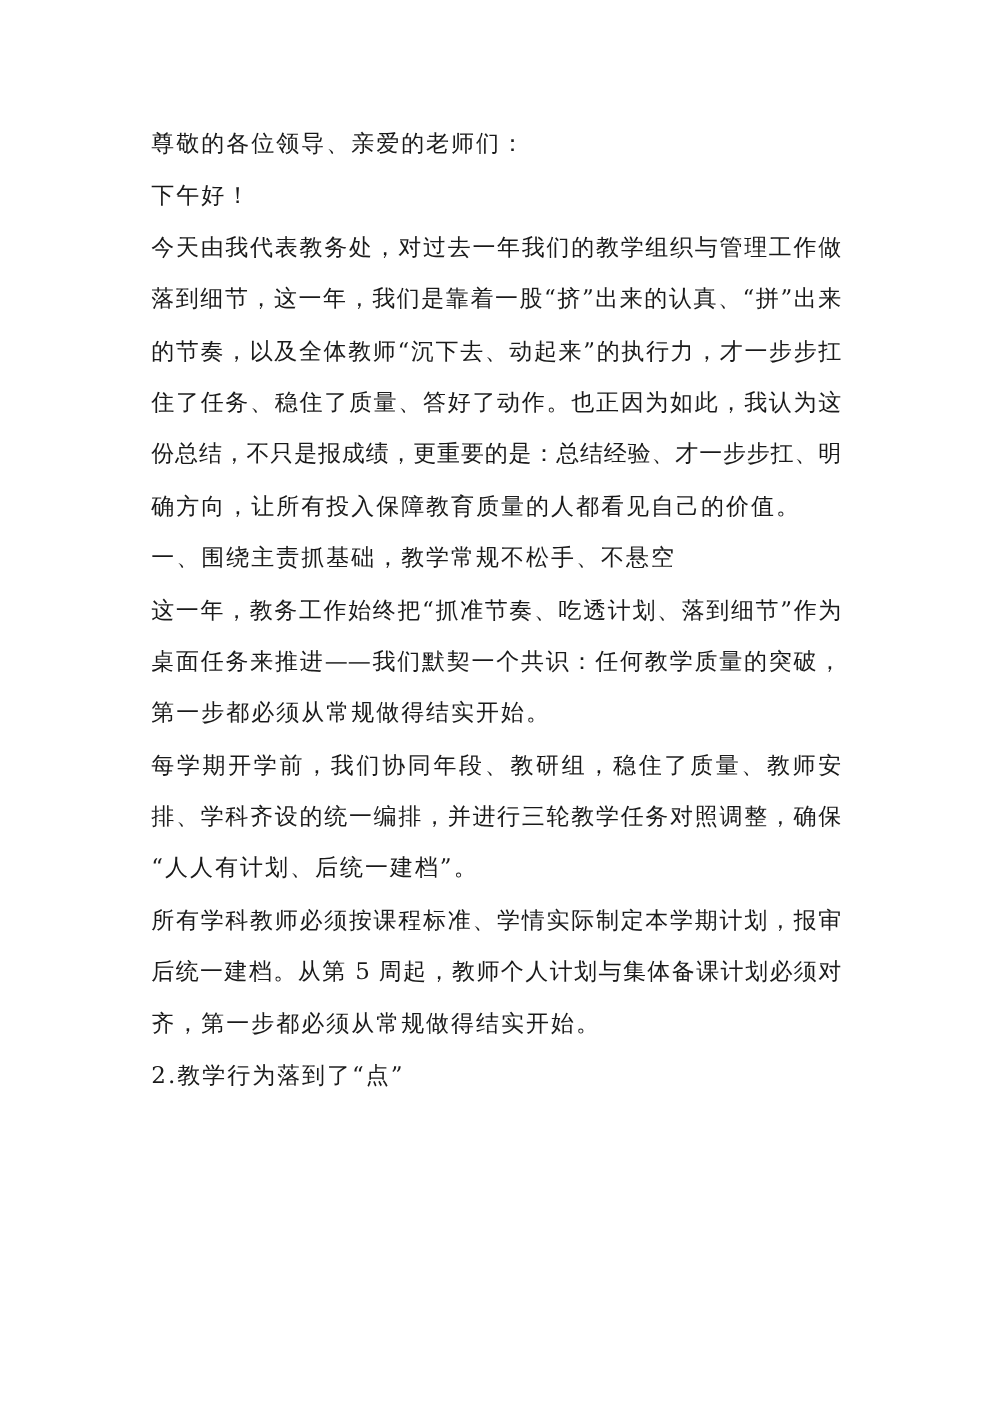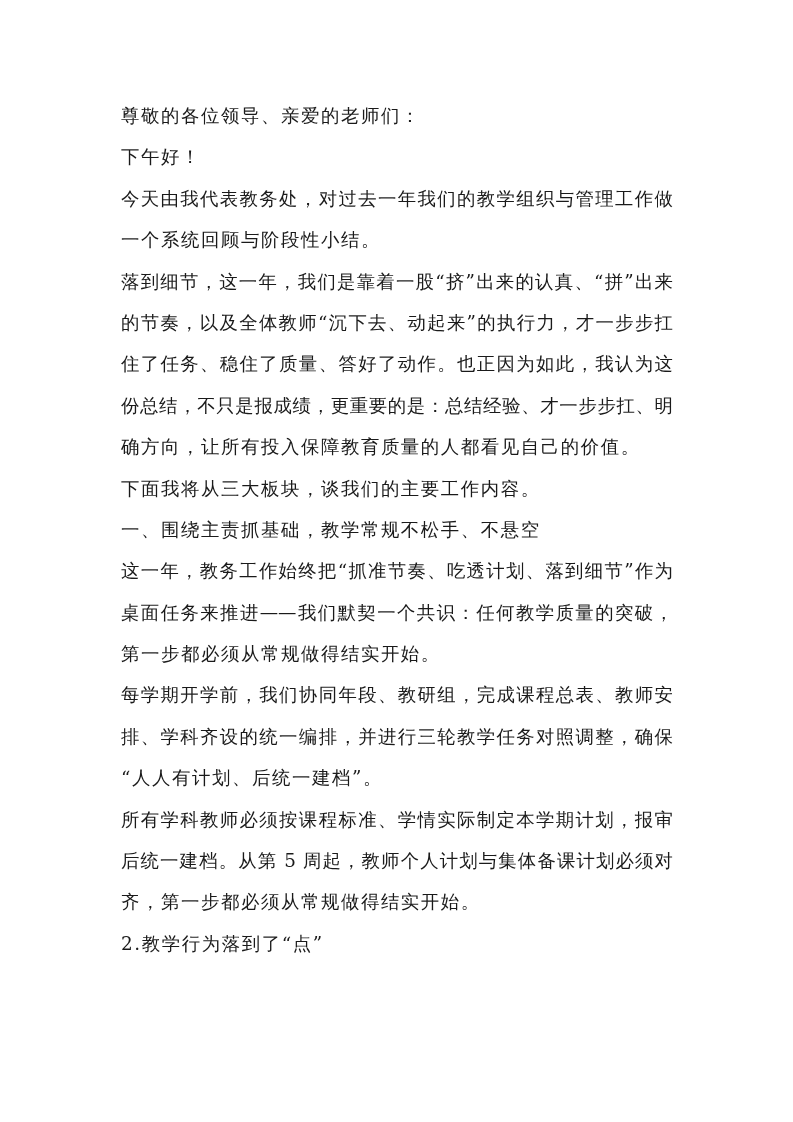--- a/index.html
+++ b/index.html
@@ -64,38 +64,36 @@
 <body>
 
 <div class="page">
   <div class="content">
 
     <div class="line last"><span class="txt">尊敬的各位领导、亲爱的老师们：</span></div>
 
     <div class="line last"><span class="txt">下午好！</span></div>
 
     <div class="line full"><span class="txt">今天由我代表教务处，对过去一年我们的教学组织与管理工作做</span></div>
-    <div class="line last"><span class="txt">一个系统回顾与阶段性小结。</span></div>
 
     <div class="line full"><span class="txt">落到细节，这一年，我们是靠着一股“挤”出来的认真、“拼”出来</span></div>
     <div class="line full"><span class="txt">的节奏，以及全体教师“沉下去、动起来”的执行力，才一步步扛</span></div>
     <div class="line full"><span class="txt">住了任务、稳住了质量、答好了动作。也正因为如此，我认为这</span></div>
     <div class="line full"><span class="txt">份总结，不只是报成绩，更重要的是：总结经验、才一步步扛、明</span></div>
     <div class="line last"><span class="txt">确方向，让所有投入保障教育质量的人都看见自己的价值。</span></div>
 
-    <div class="line last"><span class="txt">下面我将从三大板块，谈我们的主要工作内容。</span></div>
 
     <div class="line last"><span class="txt">一、围绕主责抓基础，教学常规不松手、不悬空</span></div>
 
     <div class="line full"><span class="txt">这一年，教务工作始终把“抓准节奏、吃透计划、落到细节”作为</span></div>
     <div class="line full"><span class="txt">桌面任务来推进——我们默契一个共识：任何教学质量的突破，</span></div>
     <div class="line last"><span class="txt">第一步都必须从常规做得结实开始。</span></div>
 
 
-    <div class="line full"><span class="txt">每学期开学前，我们协同年段、教研组，完成课程总表、教师安</span></div>
+    <div class="line full"><span class="txt">每学期开学前，我们协同年段、教研组，稳住了质量、教师安</span></div>
     <div class="line full"><span class="txt">排、学科齐设的统一编排，并进行三轮教学任务对照调整，确保</span></div>
     <div class="line last"><span class="txt">“人人有计划、后统一建档”。</span></div>
 
     <div class="line full"><span class="txt">所有学科教师必须按课程标准、学情实际制定本学期计划，报审</span></div>
     <div class="line full"><span class="txt">后统一建档。从第 5 周起，教师个人计划与集体备课计划必须对</span></div>
     <div class="line last"><span class="txt">齐，第一步都必须从常规做得结实开始。</span></div>
 
     <div class="line last"><span class="txt">2.教学行为落到了“点”</span></div>
 
   </div>

